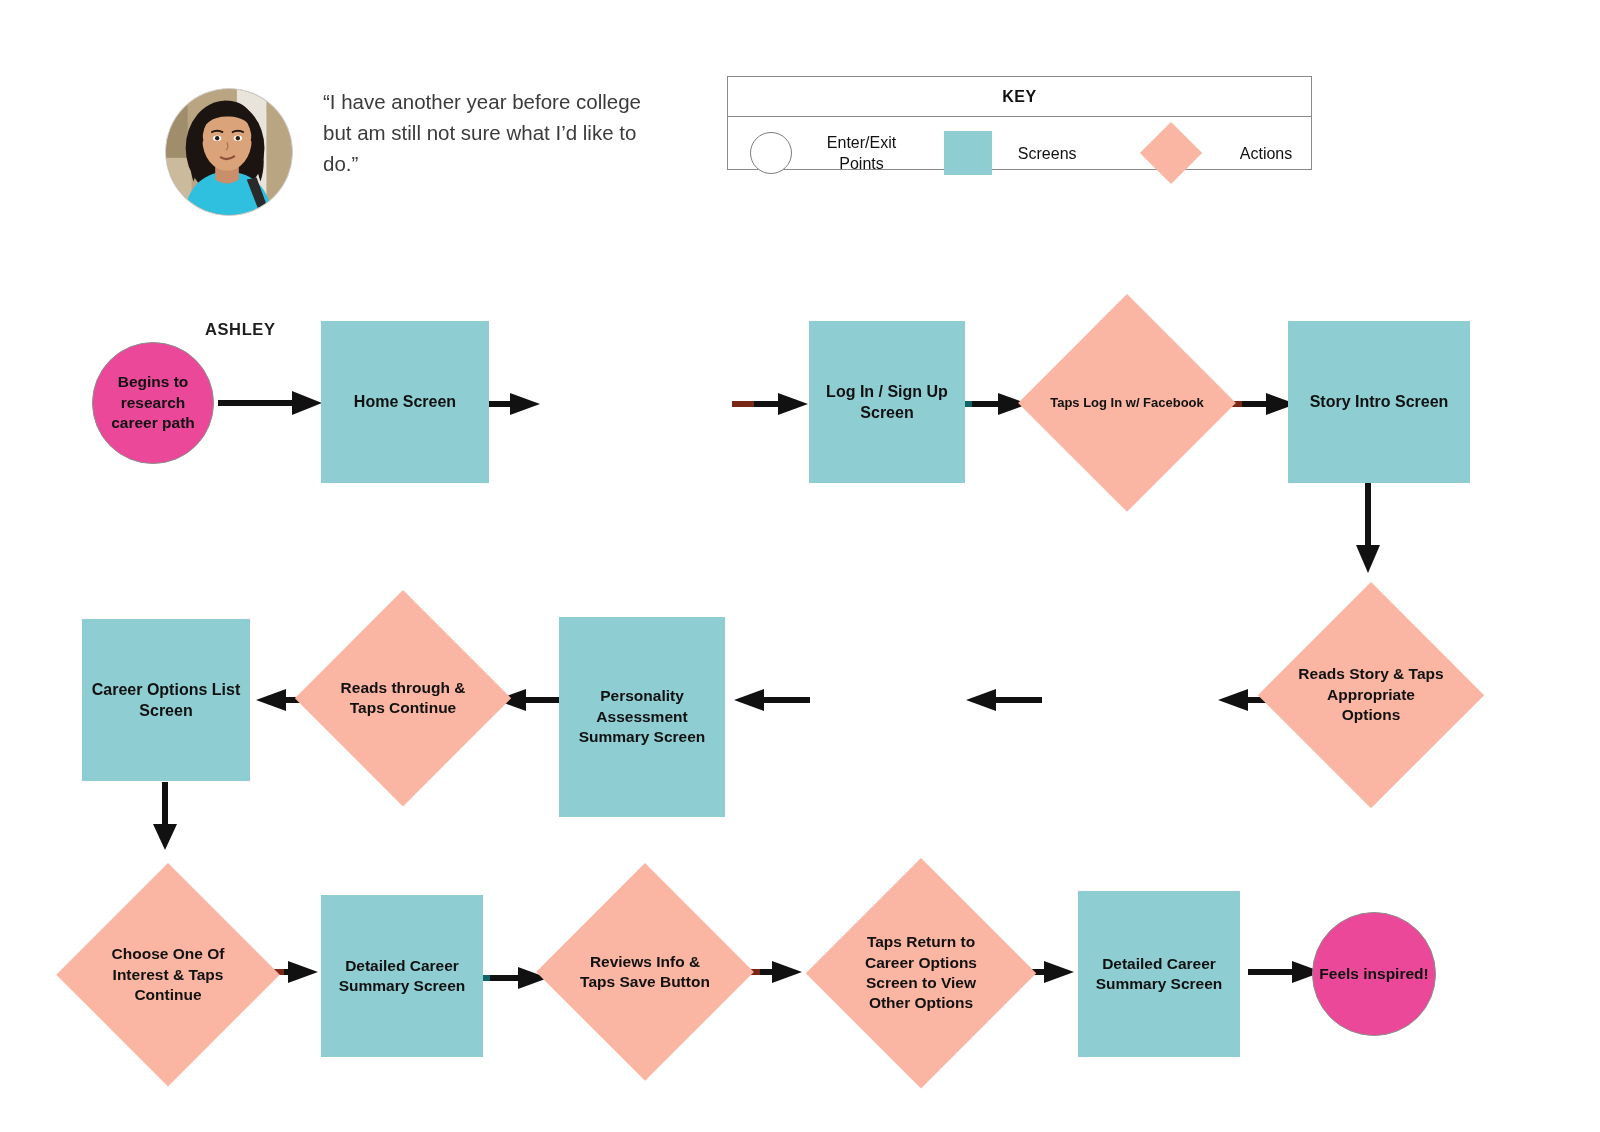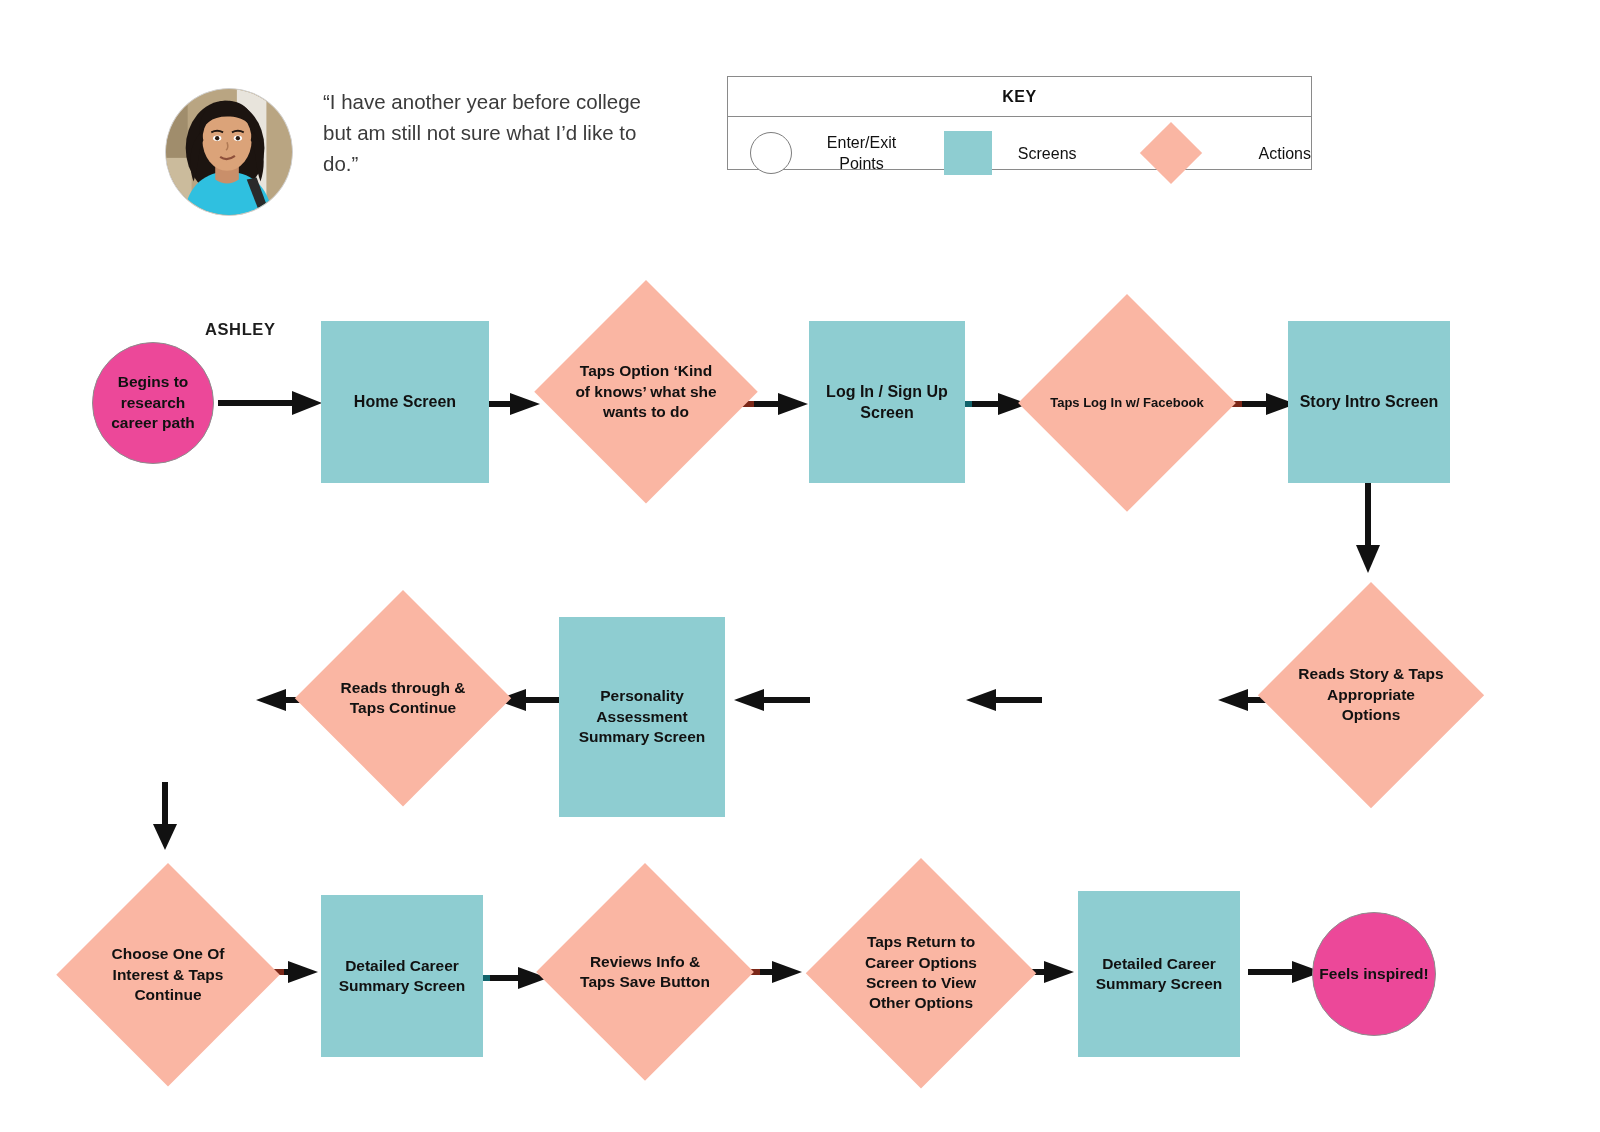--- a/index.html
+++ b/index.html
@@ -46,21 +46,21 @@
   .key-item { display: flex; align-items: center; }
   .key-circle { width: 42px; height: 42px; border-radius: 50%; border: 1.4px solid #7d7d7d; background: #fff; }
   .key-square { width: 48px; height: 44px; background: #8ECDD1; }
   .key-diamond { width: 44px; height: 44px; background: #FAB6A3; transform: rotate(45deg); }
   .key-label {
     font-size: 16px; color: #111; font-weight: 400;
     line-height: 21px; text-align: center;
   }
   .k1-label { margin-left: 22px; width: 95px; }
   .k2-label { margin-left: 26px; width: 90px; text-align: left; }
-  .k3-label { margin-left: 28px; width: 90px; text-align: right; }
+  .k3-label { margin-left: 28px; width: 90px; text-align: center; }
   .k-gap-a { width: 66px; }
   .k-gap-b { width: 78px; }
 
   
   .node {
     position: absolute;
     display: flex; align-items: center; justify-content: center;
     text-align: center;
     font-weight: 700; color: #111;
     line-height: 1.32;
@@ -276,38 +276,37 @@
   </div>
 
   <div class="node n-circle" style="left:92px; top:342px; width:122px; height:122px; font-size:15.5px;">
     <span class="txt">Begins to research career path</span>
   </div>
 
   <div class="node n-square" style="left:321px; top:321px; width:168px; height:162px; font-size:16px;">
     <span class="txt">Home Screen</span>
   </div>
 
-  <div class="n-diamond-wrap" style="left:534px; top:280px; width:224px; height:224px;">
-    <div class="dia"></div>
-    <div class="txt" style="font-size:15.5px; padding:0 38px;">Taps Option ‘Kind of knows’ what she wants to do</div>
-  </div>
 
   <div class="node n-square" style="left:809px; top:321px; width:156px; height:162px; font-size:16px;">
     <span class="txt">Log In / Sign Up Screen</span>
   </div>
 
   <div class="n-diamond-wrap" style="left:1018px; top:294px; width:218px; height:218px;">
     <div class="dia"></div>
     <div class="txt" style="font-size:13px; padding:0 30px;text-align:center;">Taps Log In w/ Facebook</div>
   </div>
 
-  <div class="node n-square" style="left:1288px; top:321px; width:162px; height:162px; font-size:16px;">
+  <div class="node n-square" style="left:1288px; top:321px; width:182px; height:162px; font-size:16px;">
     <span class="txt">Story Intro Screen</span>
   </div>
 
+  <div class="node n-square" style="left:82px; top:619px; width:168px; height:162px; font-size:16px;">
+    <span class="txt">Career Options List Screen</span>
+  </div>
 
   <div class="n-diamond-wrap" style="left:295px; top:590px; width:216px; height:216px;">
     <div class="dia"></div>
     <div class="txt" style="font-size:15.5px; padding:0 42px;">Reads through &amp; Taps Continue</div>
   </div>
 
   <div class="node n-square" style="left:559px; top:617px; width:166px; height:200px; font-size:15.5px;">
     <span class="txt">Personality Assessment Summary Screen</span>
   </div>
 

